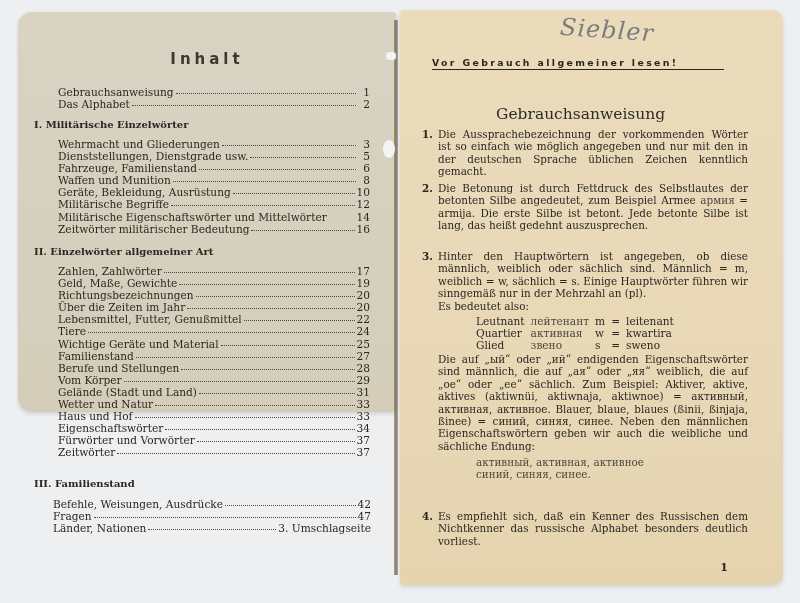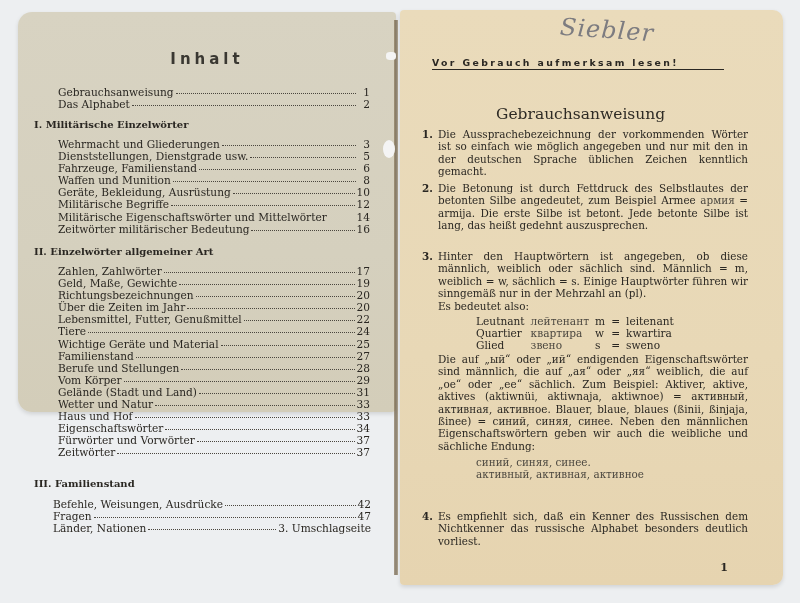--- a/index.html
+++ b/index.html
@@ -261,21 +261,21 @@
       </div>
   </div>
 </div>
 
 <div class="spine"></div>
 <div class="tear"></div>
 <div class="tear2"></div>
 
 <div class="page-right">
   <div class="signature">Siebler</div>
-  <div class="warn">Vor Gebrauch aufmerksam lesen!</div>
+  <div class="warn">Vor Gebrauch allgemeiner lesen!</div>
   <div class="gb-title">Gebrauchsanweisung</div>
 
   <div class="item" style="top:118px">
     <span class="num">1.</span>
     <span class="body">Die Aussprachebezeichnung der vorkommenden Wörter ist so einfach wie möglich angegeben und nur mit den in der deutschen Sprache üblichen Zeichen kenntlich gemacht.</span>
   </div>
 
   <div class="item" style="top:172px">
     <span class="num">2.</span>
     <span class="body">
@@ -292,38 +292,38 @@
         <tbody>
             <tr>
               <td>Leutnant</td>
               <td class="cyr">лейтенант</td>
               <td class="b">m</td>
               <td>=</td>
               <td class="b">leitenant</td>
             </tr>
         <tr>
               <td>Quartier</td>
-              <td class="cyr">квартира</td>
+              <td class="cyr">активная</td>
               <td class="b">w</td>
               <td>=</td>
               <td class="b">kwartira</td>
             </tr>
         <tr>
               <td>Glied</td>
               <td class="cyr">звено</td>
               <td class="b">s</td>
               <td>=</td>
               <td class="b">sweno</td>
             </tr>
       </tbody>
         </table>
       <span>Die auf „ый“ oder „ий“ endigenden Eigenschaftswörter sind männlich, die auf „ая“ oder „яя“ weiblich, die auf „oe“ oder „ee“ sächlich. Zum Beispiel: Aktiver, aktive, aktives (aktiwnüi, aktiwnaja, aktiwnoe) = активный, активная, активное. Blauer, blaue, blaues (ßinii, ßinjaja, ßinee) = синий, синяя, синее. Neben den männlichen Eigenschaftswörtern geben wir auch die weibliche und sächliche Endung:</span>
       <div class="indent-block cyr">
+        <div>активный, активная, активное</div>
         <div>синий, синяя, синее.</div>
-        <div>активный, активная, активное</div>
       </div>
     </span>
   </div>
 
   <div class="item" style="top:500px">
     <span class="num">4.</span>
     <span class="body">Es empfiehlt sich, daß ein Kenner des Russischen dem Nichtkenner das russische Alphabet besonders deutlich vorliest.</span>
   </div>
 
   <div class="pagenum">1</div>

